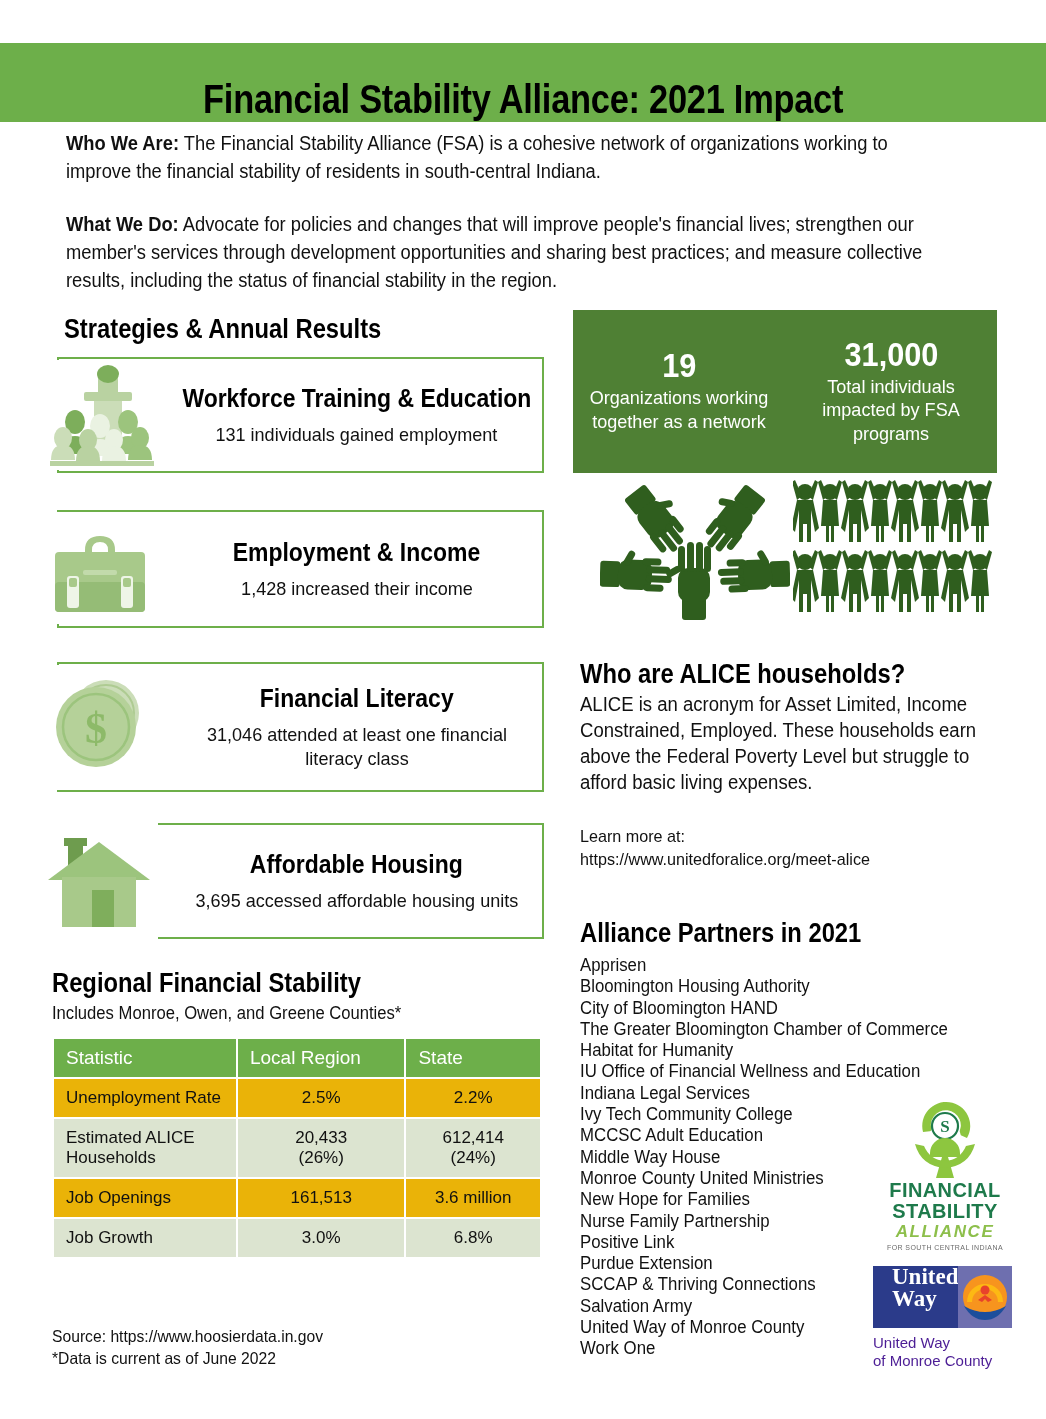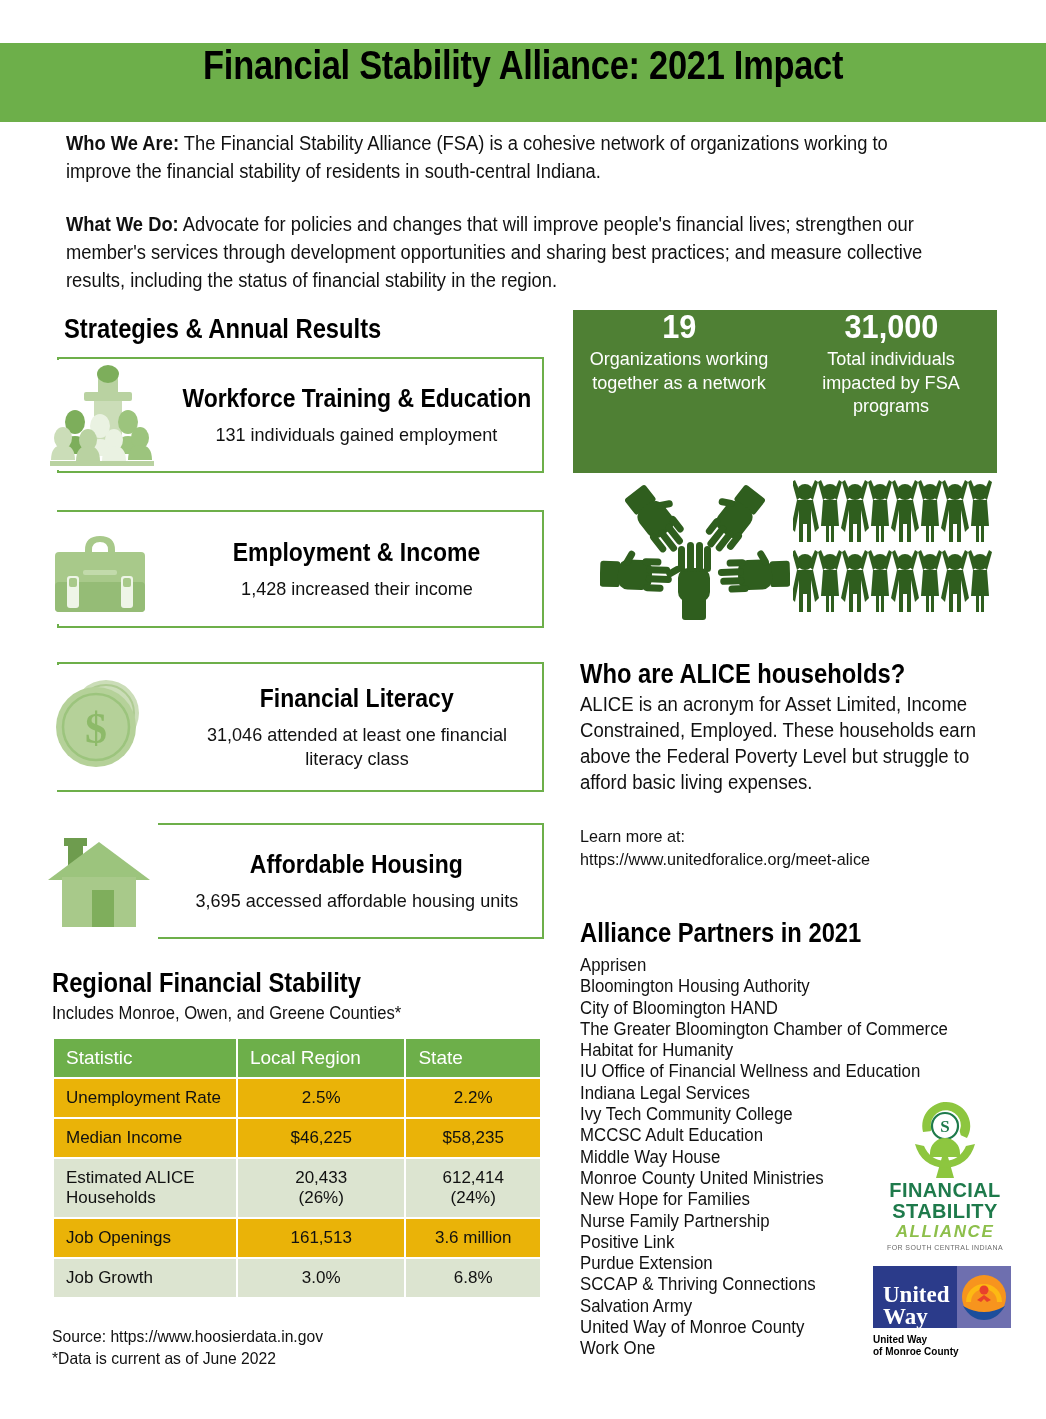--- a/index.html
+++ b/index.html
@@ -9,21 +9,21 @@
     font-family: "Liberation Sans", sans-serif;
     color: #000;
     overflow: hidden;
   }
   .page { position: relative; width: 1046px; height: 1419px; background: #fff; }
 
   
   .header-band {
     position: absolute; left: 0; top: 43px; width: 1046px; height: 79px;
     background: #6DAF4A;
-    display: flex; align-items: flex-start; justify-content: center;
+    display: flex; align-items: flex-end; justify-content: center;
   }
   .header-title {
     font-family: "Liberation Sans Narrow", "Liberation Sans", sans-serif;
     font-weight: bold;
     font-size: 40px;
     letter-spacing: -0.3px;
     transform: scaleX(0.86);
     color: #000;
     white-space: nowrap;
   }
@@ -73,21 +73,21 @@
   }
 
   
   .stats-panel {
     position: absolute; left: 573px; top: 310px; width: 424px; height: 163px;
     background: #4F8034;
     display: flex;
   }
   .stat-cell {
     flex: 1; display: flex; flex-direction: column;
-    align-items: center; color: #fff;
+    align-items: center; justify-content: center; color: #fff;
     padding: 0 6px;
   }
   .stat-num {
     font-family: "Liberation Sans Narrow", "Liberation Sans", sans-serif;
     font-weight: bold; font-size: 33px; line-height: 1.0;
     transform: scaleX(0.93);
   }
   .stat-lbl { font-size: 19px; line-height: 1.24; text-align: center; margin-top: 4px; transform: scaleX(0.95); }
 
   
@@ -146,24 +146,24 @@
     transform: scaleX(0.95); transform-origin: left top;
   }
 
   
   .fsa-logo { position: absolute; left: 880px; top: 1098px; width: 130px; height: 152px; text-align: center; }
   .fsa-txt1 { font-family:"Liberation Sans Narrow","Liberation Sans",sans-serif; font-weight:bold; font-size:20px; color:#1E7A4B; letter-spacing:0.4px; line-height:1.04; }
   .fsa-txt2 { font-family:"Liberation Sans Narrow","Liberation Sans",sans-serif; font-weight:bold; font-size:17px; color:#8DBF4B; letter-spacing:1.6px;font-style:italic; }
   .fsa-txt3 { font-size: 7px; color:#6b6b6b; letter-spacing:0.4px; margin-top:2px; }
   .uw-logo { position: absolute; left: 873px; top: 1266px; width: 138px; }
   .uw-block { display:flex; width:138px; height:62px; }
-  .uw-left { flex: 0 0 84px; background:#2B3B8A; color:#fff; display:flex; flex-direction:column; justify-content:flex-end; padding-left:10px; }
+  .uw-left { flex: 0 0 84px; background:#2B3B8A; color:#fff; display:flex; flex-direction:column; justify-content:flex-start; padding-left:19px; }
   .uw-left span { font-family:"Liberation Serif", serif; font-weight:bold; font-size:23px; line-height:0.96; }
   .uw-right { flex:1; background:#6E6FAF; position:relative; }
-  .uw-name { margin-top:6px; font-weight:bold; font-size:10px; color:#000000; line-height:1.2; }
+  .uw-name { margin-top:6px; font-weight:normal; font-size:15px; color:#4c1d95; line-height:1.2; }
 
   
   .footer {
     position: absolute; left: 0; top: 1384px; width: 1046px; text-align: center;
     font-size: 17px; color: #111;
   }
 </style>
 </head>
 <body>
 
@@ -424,31 +424,20 @@
           <td class="lbl">
             <div>Unemployment Rate</div>
           </td>
           <td class="val">
             <div>2.5%</div>
           </td>
           <td class="val">
             <div>2.2%</div>
           </td>
         </tr>
-        <tr class="light">
-          <td class="lbl">
-            <div>Median Income</div>
-          </td>
-          <td class="val">
-            <div>$46,225</div>
-          </td>
-          <td class="val">
-            <div>$58,235</div>
-          </td>
-        </tr>
         <tr class="shade">
           <td class="lbl">
             <div>Estimated ALICE Households</div>
           </td>
           <td class="val">
             <div>20,433</div>
             <div>(26%)</div>
           </td>
           <td class="val">
             <div>612,414</div>

